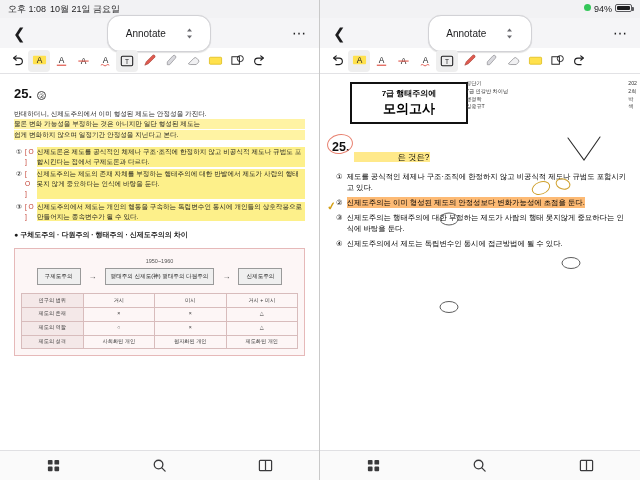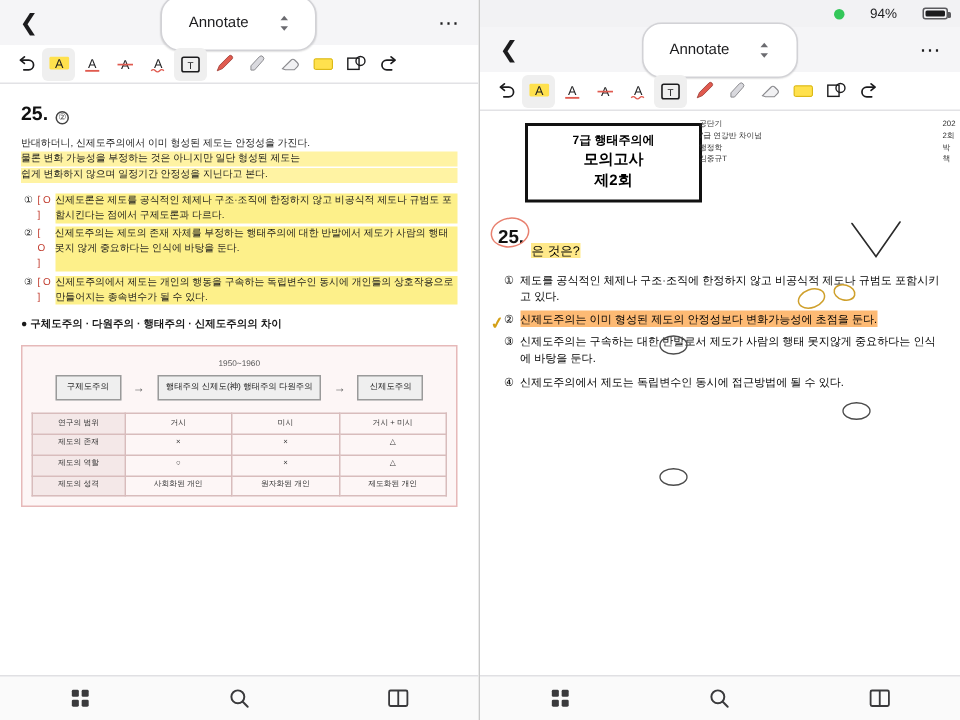--- a/index.html
+++ b/index.html
@@ -31,21 +31,21 @@
     height: 18px;
     display: flex;
     align-items: center;
     font-size: 9px;
     color: #1c1c1e;
     padding: 0 8px;
     background: #f2f2f4;
     flex: 0 0 auto;
   }
   .statusbar .sb-left { display: flex; align-items: center; gap: 4px; }
-  .statusbar .sb-right { display: flex; align-items: center; gap: 17px; margin-left: auto; }
+  .statusbar .sb-right { display: flex; gap: 3px; margin-left: auto; }
   .sb-dot {
     width: 7px; height: 7px; border-radius: 50%;
     background: #34c759; display: inline-block;
   }
   .batt {
     position: relative;
     width: 17px; height: 8px;
     border: 1px solid #5a5a5e;
     border-radius: 2px;
     display: inline-block;
@@ -186,21 +186,21 @@
     border: 2px solid #111;
     width: 118px;
     margin-left: 18px;
     padding: 4px 6px;
     text-align: center;
     font-size: 8px;
     line-height: 1.45;
     font-weight: bold;
     position: relative;
   }
-  .titlebox .sub { font-size: 10px; }
+  .titlebox .sub { font-size: 13px; }
   .meta-r {
     position: absolute; right: 3px; top: 6px;
     font-size: 5.2px; color: #333; text-align: left; line-height: 1.5;
   }
   .meta-l {
     position: absolute; left: 146px; top: 6px;
     font-size: 5.2px; color: #333; text-align: left; line-height: 1.5;
   }
   .rq { margin-top: 14px; position: relative; }
   .rqhead { display: flex; align-items: flex-start; gap: 5px; font-size: 8.4px; line-height: 1.45; }
@@ -234,20 +234,26 @@
   }
   .bb { cursor: pointer; display: flex; align-items: center; justify-content: center; width: 30px; height: 22px; }
 </style>
 </head>
 <body>
 
 <div class="screen">
 
   <div class="pane left">
 
+    <div class="statusbar">
+      <div class="sb-left">
+        <span>오후 1:08</span>
+        <span>10월 21일 금요일</span>
+      </div>
+    </div>
 
     <div class="navbar">
       <div class="nav-back">❮</div>
       <div class="annotate-pill">
         <span>Annotate</span>
         <span class="updown">
           <svg width="7" height="11" viewBox="0 0 7 11">
               <path d="M3.5 0.5 L6 3.5 L1 3.5 Z" fill="#6b6b70"></path>
               <path d="M3.5 10.5 L6 7.5 L1 7.5 Z" fill="#6b6b70"></path>
             </svg>
@@ -523,21 +529,20 @@
           </svg>
       </div>
     </div>
 
     <div class="rpage">
       <div class="rp-inner">
 
         <div class="titlebox">
           <div>7급 행태주의에</div>
           <div class="sub">모의고사</div>
-          <div class="sub">제2회</div>
         </div>
 
         <div class="meta-l">
           <div>공단기</div>
           <div>7급 연강반 차이넘</div>
           <div>행정학</div>
           <div>김중규T</div>
         </div>
 
         <div class="meta-r">
@@ -548,41 +553,41 @@
         </div>
 
         <div class="rq">
           <div class="rqhead">
             <span class="rqnum">
               <span class="ringmark"></span>
               <span>25.</span>
             </span>
             <span style="flex:1 1 auto;">
               <br>
-              <span style="background:#ffe98a;">은 것은?</span>
+              <span style="background:#ffe98a;padding-left:43px;">은 것은?</span>
             </span>
           </div>
 
           <svg class="scribble" style="left:232px; top:-2px;" width="40" height="30" viewBox="0 0 40 30">
             <path d="M4 2 L20 24 L36 1" stroke="#2b2b2b" stroke-width="1.1" fill="none" stroke-linecap="round"></path>
           </svg>
 
           <div class="rchoices">
             <div class="rchoice">
               <span>①</span>
               <span>제도를 공식적인 체제나 구조·조직에 한정하지 않고 비공식적 제도나 규범도 포함시키고 있다.</span>
             </div>
             <div class="rchoice">
               <span class="pen-check">✓</span>
               <span>②</span>
               <span style="background:#fdba74;">신제도주의는 이미 형성된 제도의 안정성보다 변화가능성에 초점을 둔다.</span>
             </div>
             <div class="rchoice">
               <span>③</span>
-              <span>신제도주의는 구속하는 대한 반발로서 제도가 사람의 행태 못지않게 중요하다는 인식에 바탕을 둔다.</span>
+              <span>신제도주의는 행태주의에 대한 부정하는 제도가 사람의 행태 못지않게 중요하다는 인식에 바탕을 둔다.</span>
             </div>
             <div class="rchoice">
               <span>④</span>
               <span>신제도주의에서 제도는 독립변수인 동시에 접근방법에 될 수 있다.</span>
             </div>
           </div>
 
           <svg class="scribble" style="left:195px; top:34px;" width="60" height="34" viewBox="0 0 60 34">
             <ellipse cx="14" cy="16" rx="9" ry="6" fill="none" stroke="#cfa02c" stroke-width="1" transform="rotate(-20 14 16)"></ellipse>
             <ellipse cx="36" cy="12" rx="7" ry="5" fill="none" stroke="#cfa02c" stroke-width="1" transform="rotate(15 36 12)"></ellipse>

